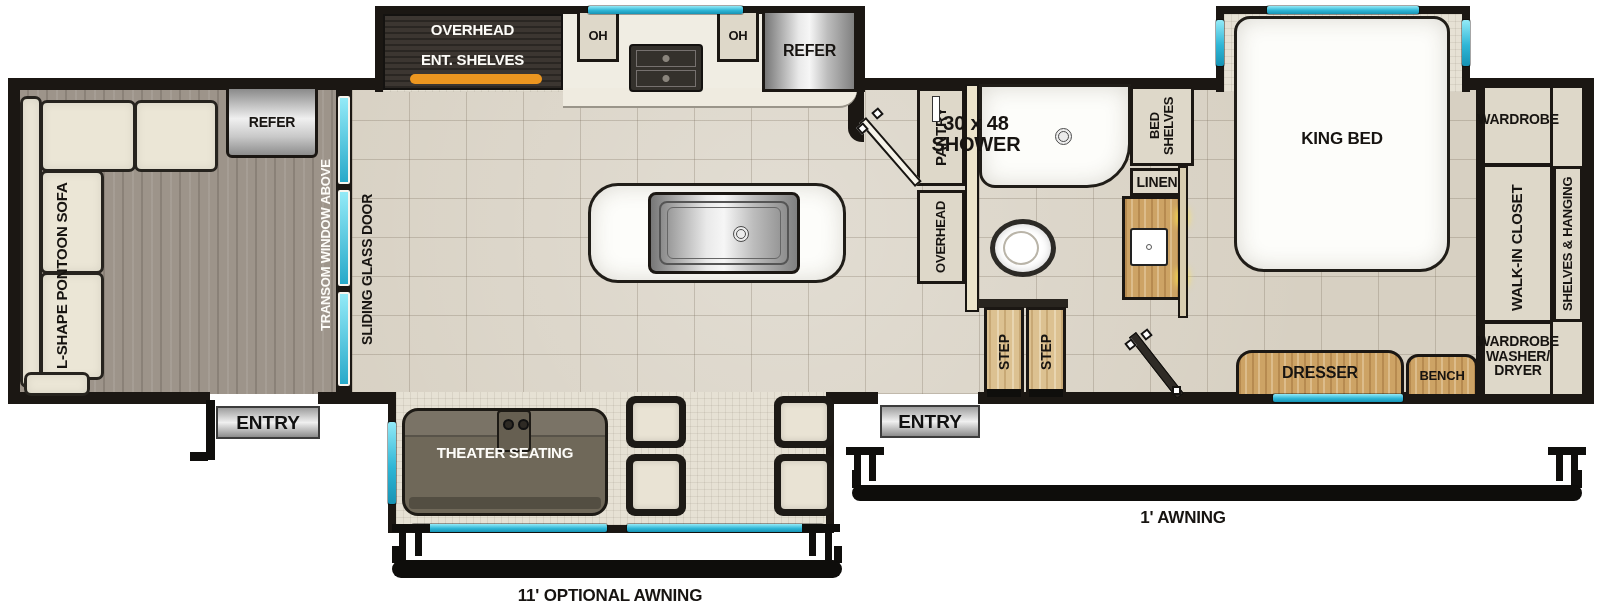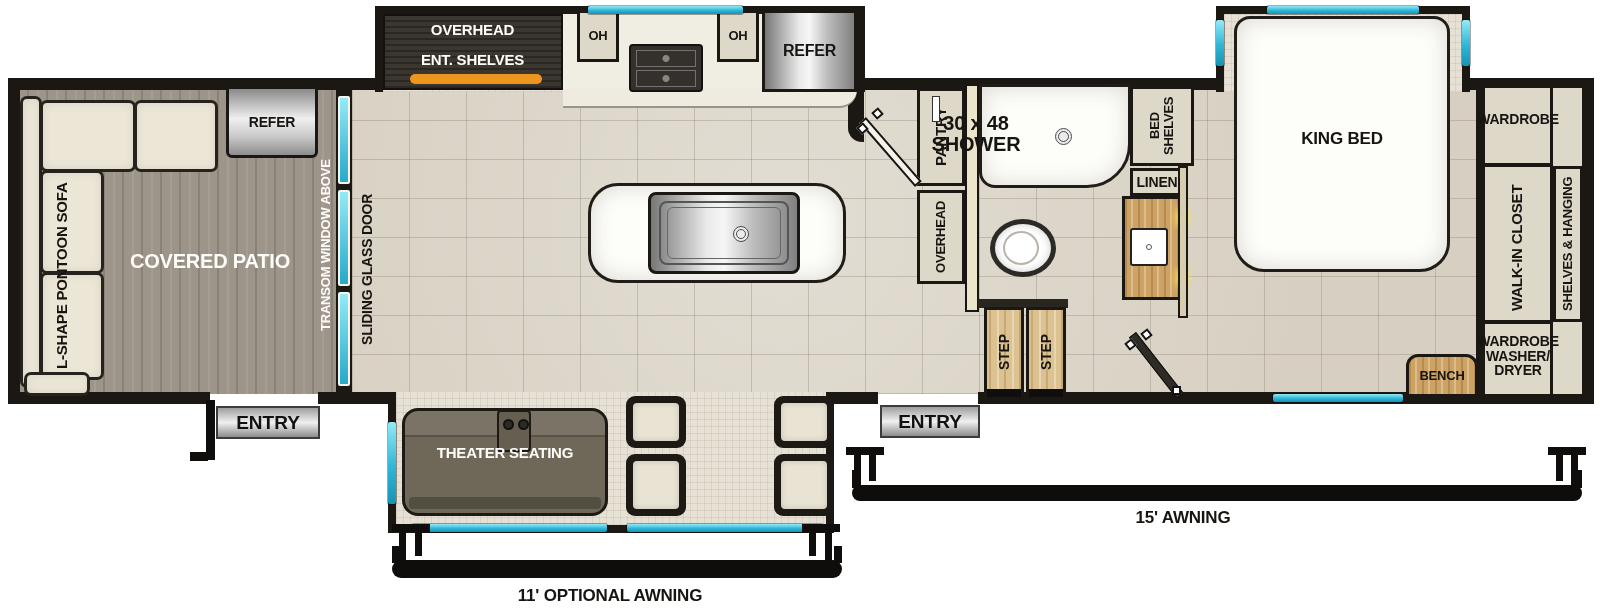--- a/index.html
+++ b/index.html
@@ -96,21 +96,20 @@
   <div class="lbl vert" style="left:355px;top:162px;width:24px;height:215px;font-size:14px">SLIDING GLASS DOOR</div>
 
   <div class="cream" style="left:20px;top:96px;width:22px;height:292px"></div>
   <div class="cream" style="left:40px;top:100px;width:96px;height:72px"></div>
   <div class="cream" style="left:134px;top:100px;width:84px;height:72px"></div>
   <div class="cream" style="left:40px;top:170px;width:64px;height:104px"></div>
   <div class="cream" style="left:40px;top:272px;width:64px;height:108px"></div>
   <div class="cream" style="left:24px;top:372px;width:66px;height:24px"></div>
   <div class="lbl vert" style="left:47px;top:168px;width:30px;height:215px;font-size:15px">L-SHAPE PONTOON SOFA</div>
   <div class="steelv fx" style="left:226px;top:86px;width:92px;height:72px;font-size:14px;border-radius:0 0 6px 6px">REFER</div>
-  <div class="lbl white" style="left:90px;top:248px;width:240px;height:26px;font-size:20px">COVERED PATIO</div>
   <div class="blk" style="left:206px;top:400px;width:9px;height:60px"></div>
   <div class="blk" style="left:190px;top:452px;width:18px;height:9px"></div>
   <div class="entrybox" style="left:216px;top:406px;width:104px;height:33px">ENTRY</div>
 
   <div class="abs" style="left:563px;top:14px;width:294px;height:78px;background:#f0ede3"></div>
   <div class="abs" style="left:563px;top:88px;width:294px;height:20px;background:#efebe0;border-bottom:2px solid #9a958a;box-sizing:border-box;border-bottom-right-radius:18px"></div>
   <div class="darkcab" style="left:383px;top:14px;width:180px;height:76px"></div>
   <div class="lbl white" style="left:390px;top:20px;width:165px;height:20px;font-size:15px">OVERHEAD</div>
   <div class="lbl white" style="left:390px;top:50px;width:165px;height:20px;font-size:15px">ENT. SHELVES</div>
   <div class="abs" style="left:410px;top:74px;width:132px;height:10px;background:#ec9620;border-radius:5px"></div>
@@ -165,20 +164,21 @@
   <div class="wood woodlight fx vert" style="left:984px;top:307px;width:40px;height:90px;font-size:14px">STEP</div>
   <div class="wood woodlight fx vert" style="left:1026px;top:307px;width:40px;height:90px;font-size:14px">STEP</div>
   <div class="blk" style="left:987px;top:389px;width:34px;height:8px"></div>
   <div class="blk" style="left:1029px;top:389px;width:34px;height:8px"></div>
 
   <div class="win" style="left:1267px;top:6px;width:152px;height:8px"></div>
   <div class="win" style="left:1216px;top:20px;width:8px;height:46px"></div>
   <div class="win" style="left:1462px;top:20px;width:8px;height:46px"></div>
   <div class="whitebox" style="left:1234px;top:16px;width:216px;height:256px;border-radius:16px 16px 30px 30px"></div>
   <div class="lbl" style="left:1234px;top:128px;width:216px;height:22px;font-size:17px">KING BED</div>
+  <div class="wood fx" style="left:1236px;top:350px;width:168px;height:47px;border-radius:16px 16px 0 0;font-size:16px">DRESSER</div>
   <div class="wood fx" style="left:1406px;top:354px;width:72px;height:43px;border-radius:12px 12px 0 0;font-size:13px">BENCH</div>
   <div class="win" style="left:1273px;top:394px;width:130px;height:8px"></div>
   <div class="entrybox" style="left:880px;top:405px;width:100px;height:33px">ENTRY</div>
 
   <div class="abs" style="left:1484px;top:88px;width:98px;height:306px;background:#ded8c9"></div>
   <div class="wall" style="left:1476px;top:86px;width:9px;height:310px"></div>
   <div class="wall" style="left:1550px;top:88px;width:3px;height:306px"></div>
   <div class="wall" style="left:1484px;top:163px;width:66px;height:4px"></div>
   <div class="wall" style="left:1484px;top:320px;width:66px;height:4px"></div>
   <div class="lbl" style="left:1486px;top:108px;width:64px;height:22px;font-size:14px">WARDROBE</div>
@@ -216,21 +216,21 @@
 
   <div class="blk" style="left:846px;top:447px;width:38px;height:8px"></div>
   <div class="blk" style="left:854px;top:455px;width:7px;height:32px"></div>
   <div class="blk" style="left:869px;top:455px;width:7px;height:26px"></div>
   <div class="blk" style="left:1548px;top:447px;width:38px;height:8px"></div>
   <div class="blk" style="left:1556px;top:455px;width:7px;height:26px"></div>
   <div class="blk" style="left:1571px;top:455px;width:7px;height:32px"></div>
   <div class="blk" style="left:852px;top:470px;width:8px;height:18px"></div>
   <div class="blk" style="left:1574px;top:470px;width:8px;height:18px"></div>
   <div class="awn" style="left:852px;top:485px;width:730px;height:16px"></div>
-  <div class="lbl" style="left:1053px;top:508px;width:260px;height:20px;font-size:17px">15' AWNING</div>
+  <div class="lbl" style="left:1053px;top:508px;width:260px;height:20px;font-size:17px">1' AWNING</div>
 
   <div class="blk" style="left:392px;top:524px;width:38px;height:8px"></div>
   <div class="blk" style="left:399px;top:532px;width:7px;height:30px"></div>
   <div class="blk" style="left:415px;top:532px;width:7px;height:24px"></div>
   <div class="blk" style="left:802px;top:524px;width:38px;height:8px"></div>
   <div class="blk" style="left:809px;top:532px;width:7px;height:24px"></div>
   <div class="blk" style="left:825px;top:532px;width:7px;height:30px"></div>
   <div class="blk" style="left:392px;top:546px;width:8px;height:17px"></div>
   <div class="blk" style="left:834px;top:546px;width:8px;height:17px"></div>
   <div class="awn" style="left:392px;top:560px;width:450px;height:18px"></div>

